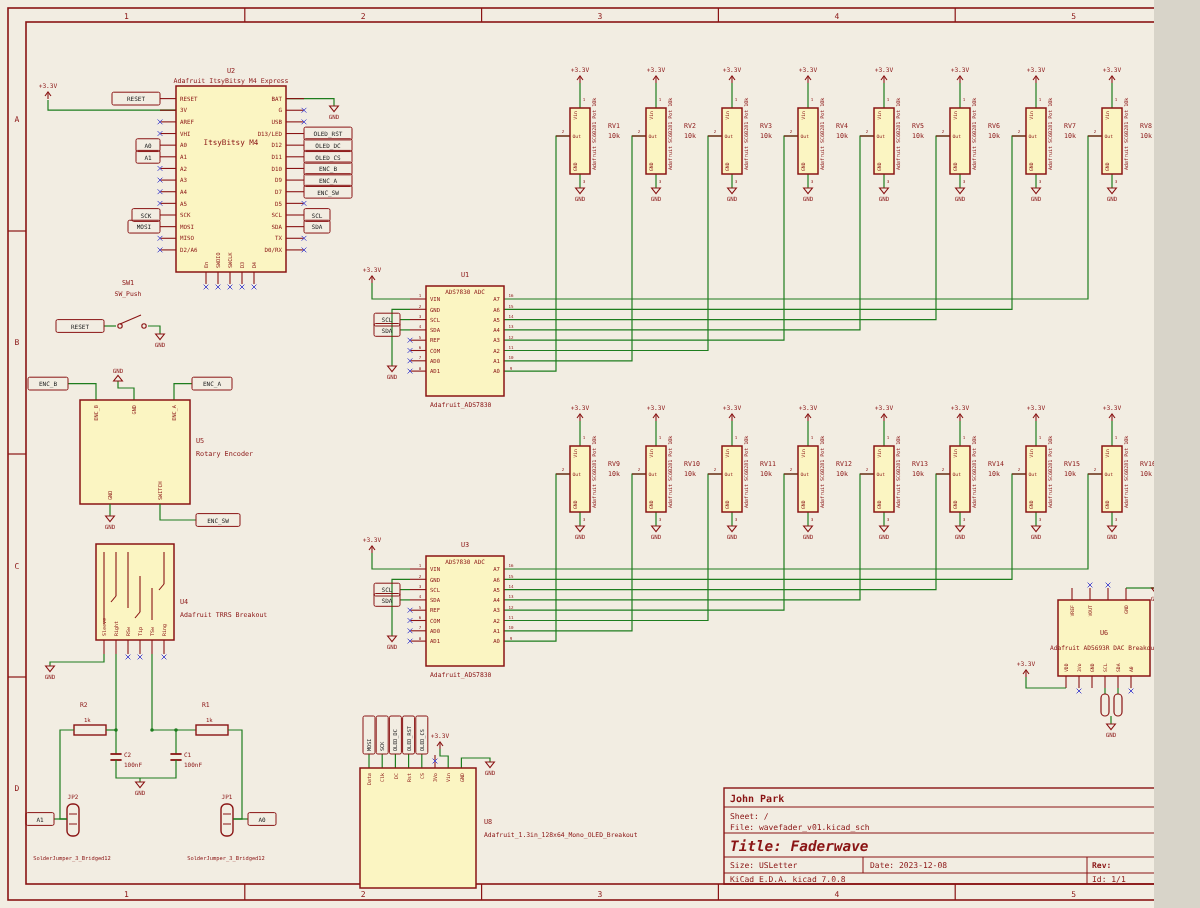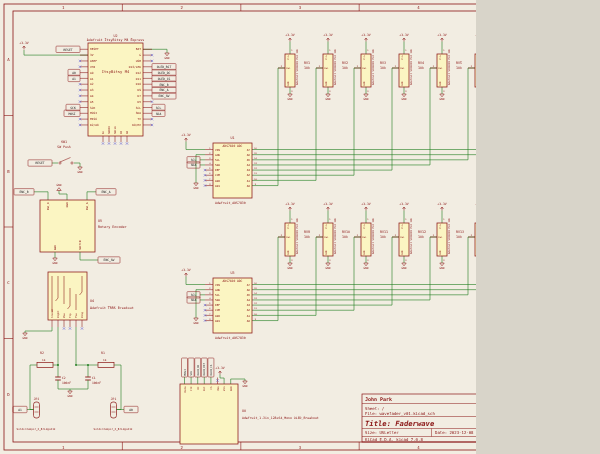--- a/index.html
+++ b/index.html
@@ -1,16 +1,16 @@
 <!DOCTYPE html>
 <html><head>
 <meta charset="utf-8">
 <style>
   html,body{margin:0;padding:0;background:#d8d4c9;}
-  .stage{position:relative;width:476px;height:454px;background:#f2ede2;overflow:hidden;}
+  .stage{position:relative;width:577px;height:454px;background:#f2ede2;overflow:hidden;}
   svg{position:absolute;left:0;top:0;width:600px;height:454px;font-family:"DejaVu Sans Mono","Liberation Mono",monospace;}
   text{user-select:none;}
 </style>
 </head>
 <body>
 
 <div class="stage">
 <svg id="sheet" viewBox="0 0 600 454">
 
   <g id="frame">

